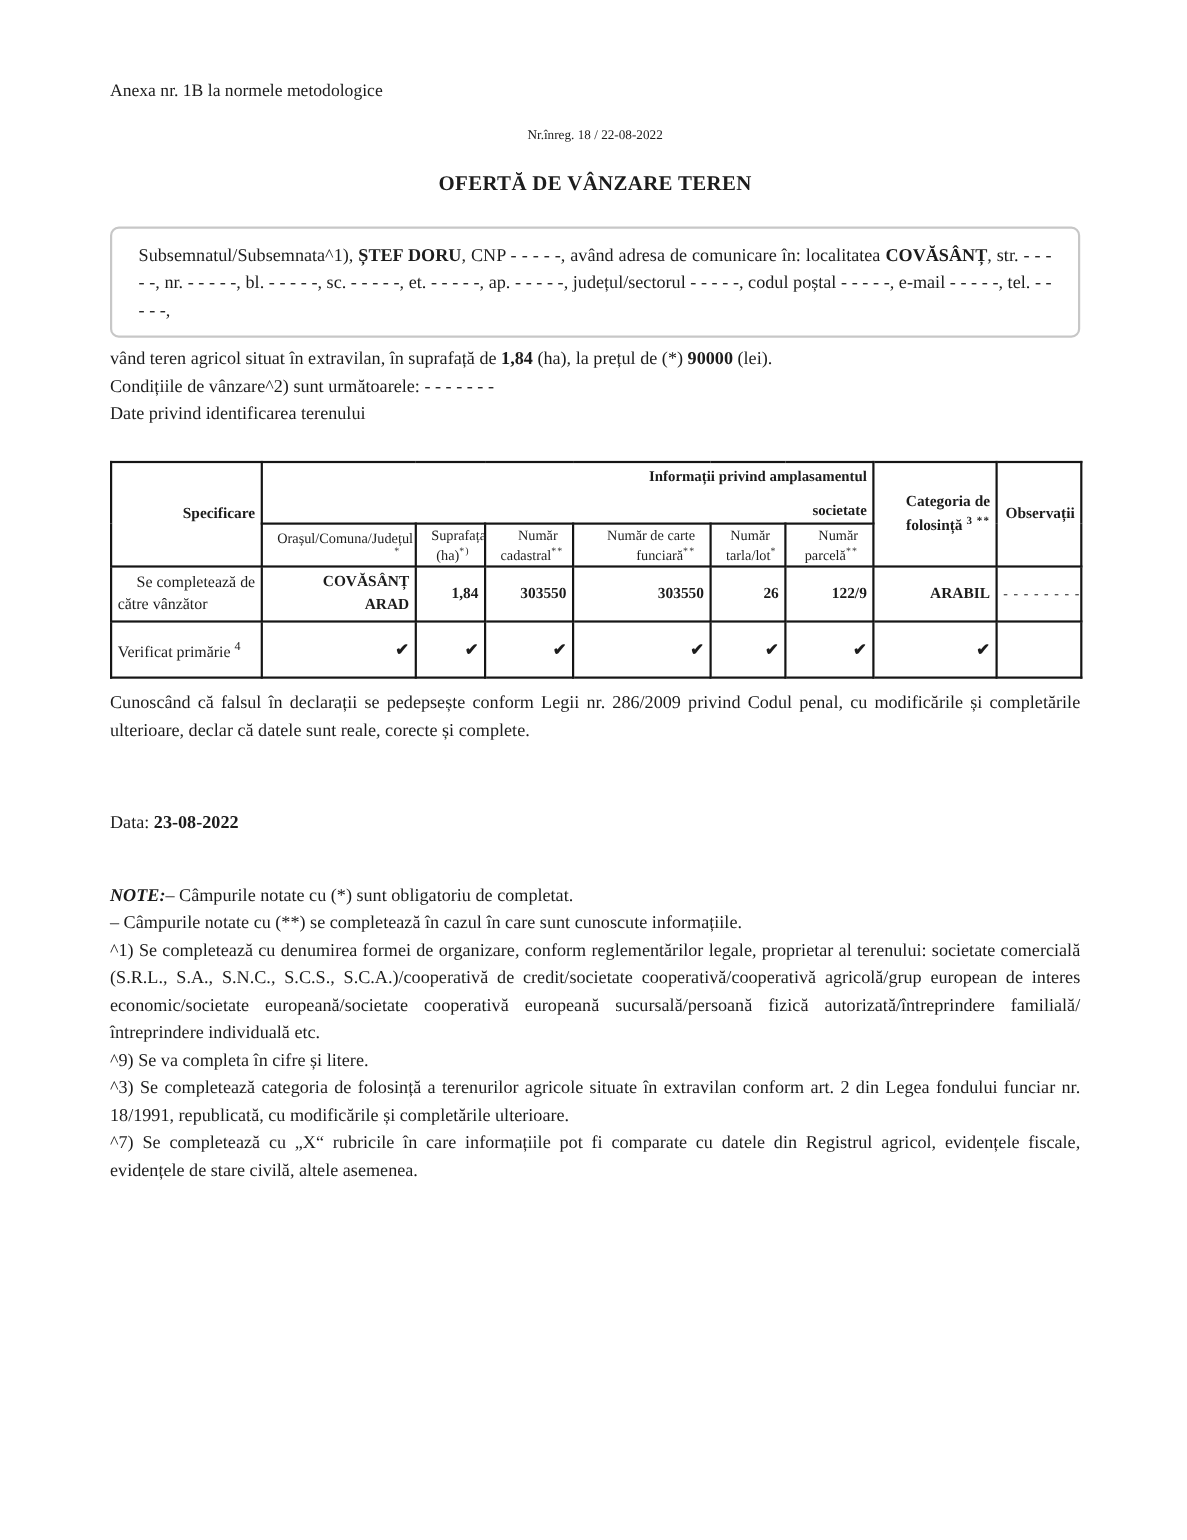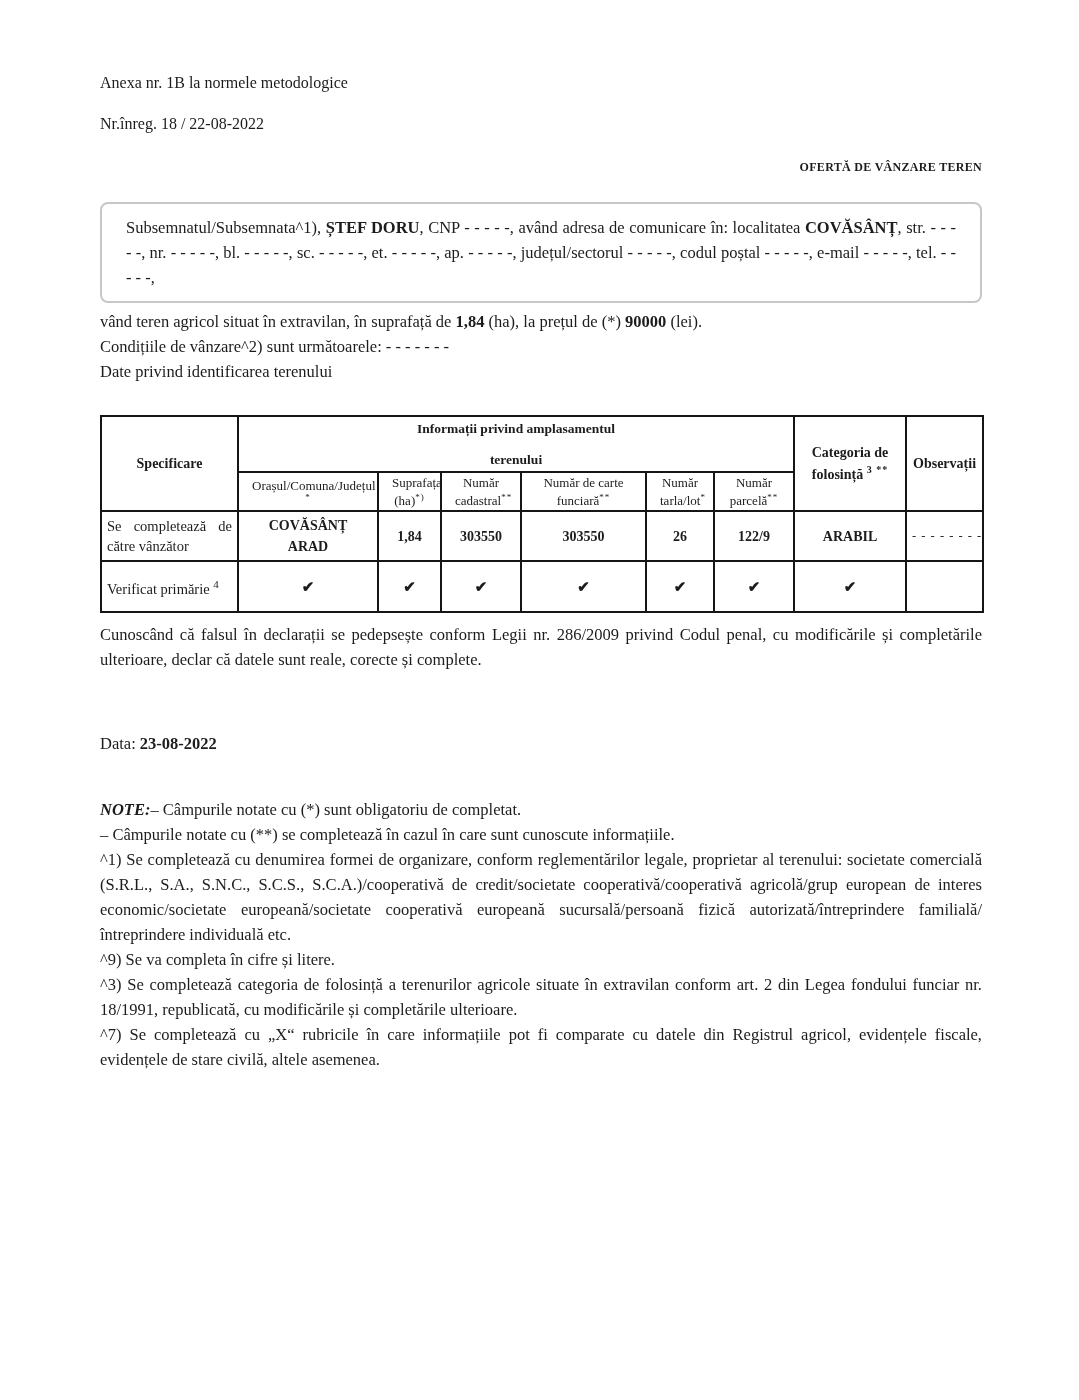--- a/index.html
+++ b/index.html
@@ -8,23 +8,23 @@
     width: 1079px; height: 1400px;
     font-family: "Liberation Serif", "DejaVu Serif", serif;
     color: #1c1c1c;
     overflow: hidden;
   }
   .content {
     padding: 46px 97px 0 100px;
     width: 1079px;
   }
   .anexa { font-size: 16px; margin-top: 28px; }
-  .nr-inreg { font-size: 16px; text-align: left; margin-top: 23px; }
+  .nr-inreg { font-size: 12px; text-align: center; margin-top: 23px; }
   .title {
-    font-size: 12px; font-weight: bold; text-align: right;
+    font-size: 19px; font-weight: bold; text-align: center;
     margin-top: 27px; letter-spacing: 0.3px;
   }
   .intro-box {
     margin-top: 27px;
     border: 2px solid #c7c7c7;
     border-radius: 8px;
     padding: 11px 24px;
     font-size: 16.5px;
     line-height: 25px;
     text-align: justify;
@@ -36,27 +36,28 @@
     margin-top: 31px;
     border-collapse: collapse;
     table-layout: fixed;
     width: 882px;
     font-size: 13.5px;
   }
   table.idtable td {
     border: 2px solid #151515;
     vertical-align: middle;
     padding: 3px 5px;
+    text-align: right;
   }
   td.spec-cell { font-weight: bold; text-align: center; font-size: 14px; }
   td.ampl-cell { font-weight: bold; text-align: center; height: 56px; padding-top: 9px; vertical-align: top; }
   .ampl-line2 { margin-top: 15px; }
   td.cat-cell { font-weight: bold; text-align: center; font-size: 14px; line-height: 17px; }
   td.obs-cell { font-weight: bold; text-align: center; font-size: 14px; margin-top: 45px; }
-  tr.subheaders td { height: 37px; text-align: center; line-height: 15px; font-size: 13px; padding: 2px 13px; }
+  tr.subheaders td { height: 37px; text-align: right; line-height: 15px; font-size: 13px; padding: 2px 13px; }
   .supline { line-height: 9px; }
   sup { font-size: 9px; vertical-align: super; letter-spacing: 1px; }
   sup.sup-cat { font-size: 10px; font-weight: bold; }
   sup.sup4 { font-size: 11px; }
   tr.data-row td { height: 50px; }
   td.label-cell {
     font-size: 14.5px; text-align: justify; text-align-last: left;
     padding: 5px 8px; line-height: 20px;
   }
   td.val-cell { font-weight: bold; text-align: center; font-size: 14px; line-height: 21px; }
@@ -99,21 +100,21 @@
         <col style="width:68px">
       <col style="width:80px">
         <col style="width:112px">
         <col style="width:77px">
     </colgroup>
     <tbody>
         <tr>
       <td rowspan="2" class="spec-cell">Specificare</td>
       <td colspan="6" class="ampl-cell">
         <div>Informații privind amplasamentul</div>
-        <div class="ampl-line2">terenului</div>
+        <div class="ampl-line2">societate</div>
       </td>
       <td rowspan="2" class="cat-cell">
         <div>Categoria de</div>
         <div><span>folosință</span> <sup class="sup-cat">3 **</sup></div>
       </td>
       <td rowspan="2" class="obs-cell">Observații</td>
     </tr>
     <tr class="subheaders">
       <td><span>Orașul/Comuna/Județul</span><div class="supline"><sup>*</sup></div></td>
       <td><span>Suprafața (ha)</span><sup>*)</sup></td>

